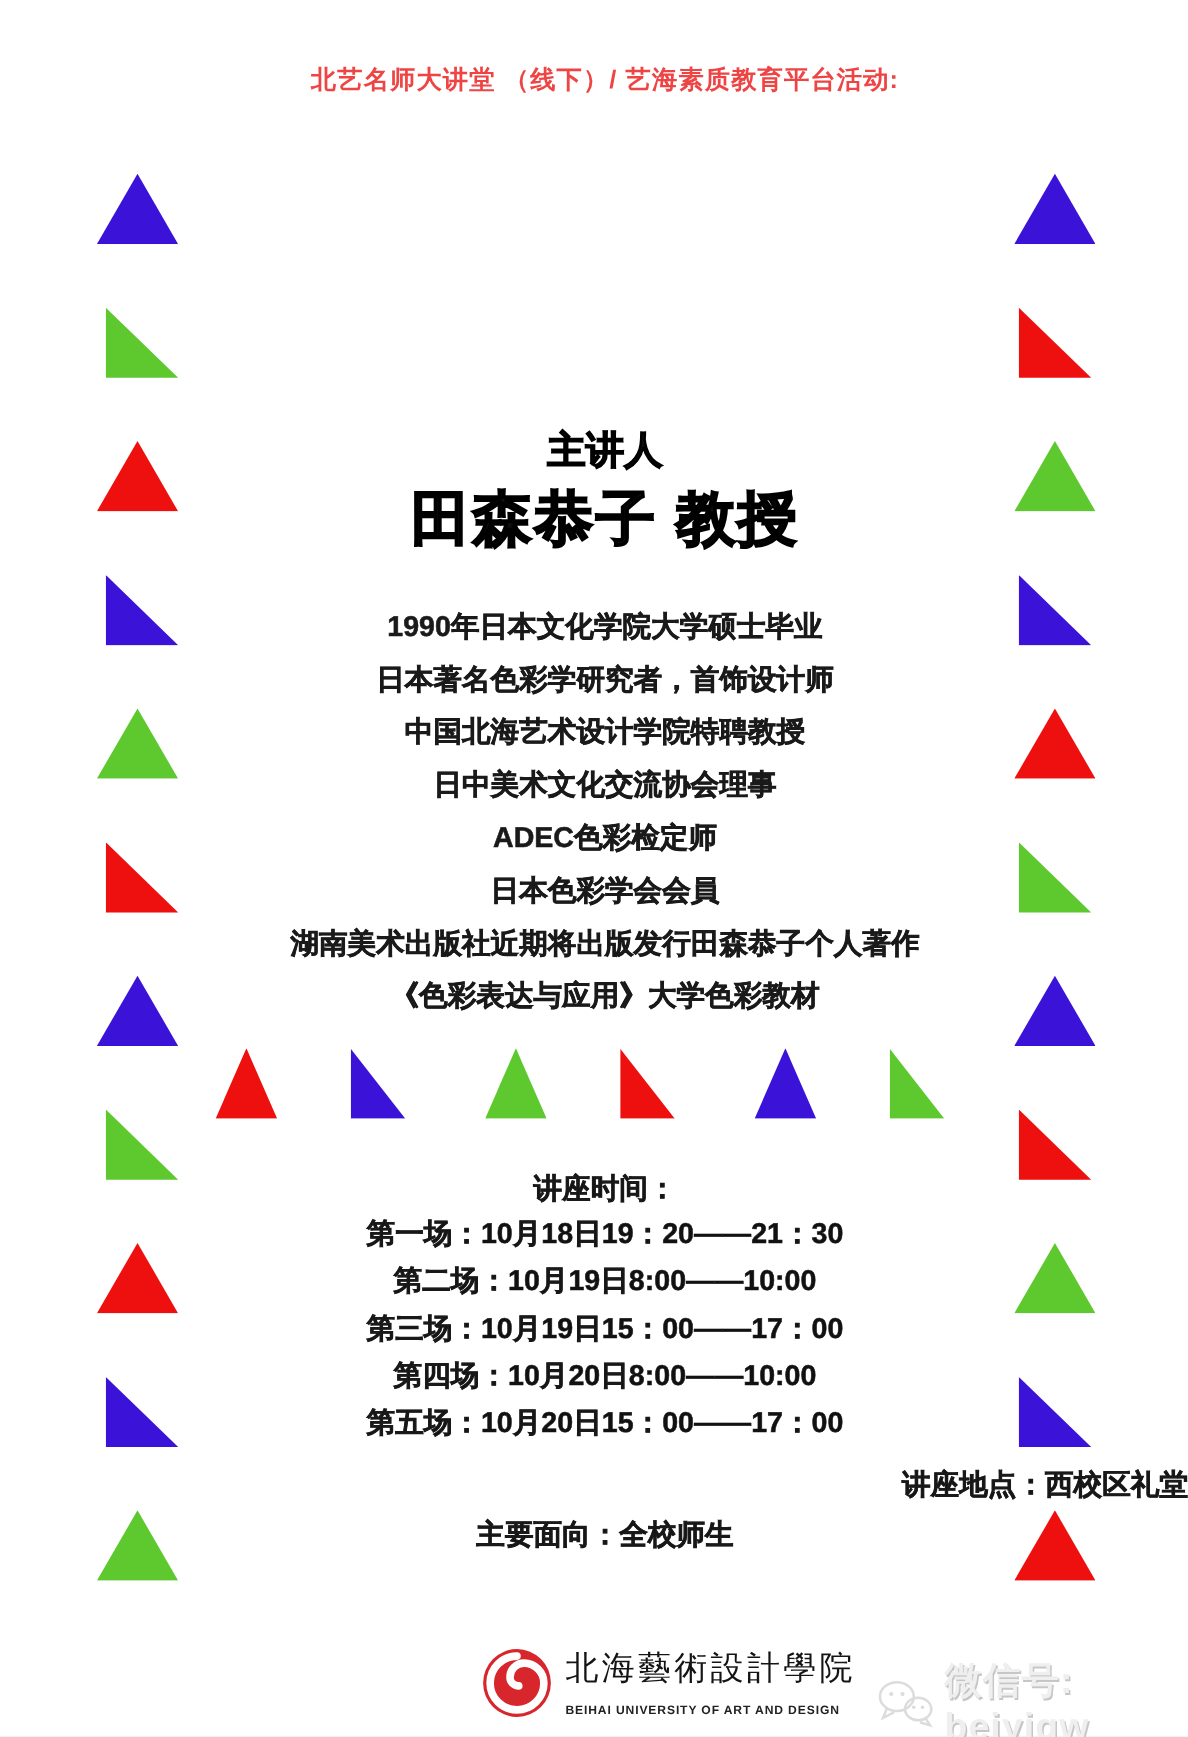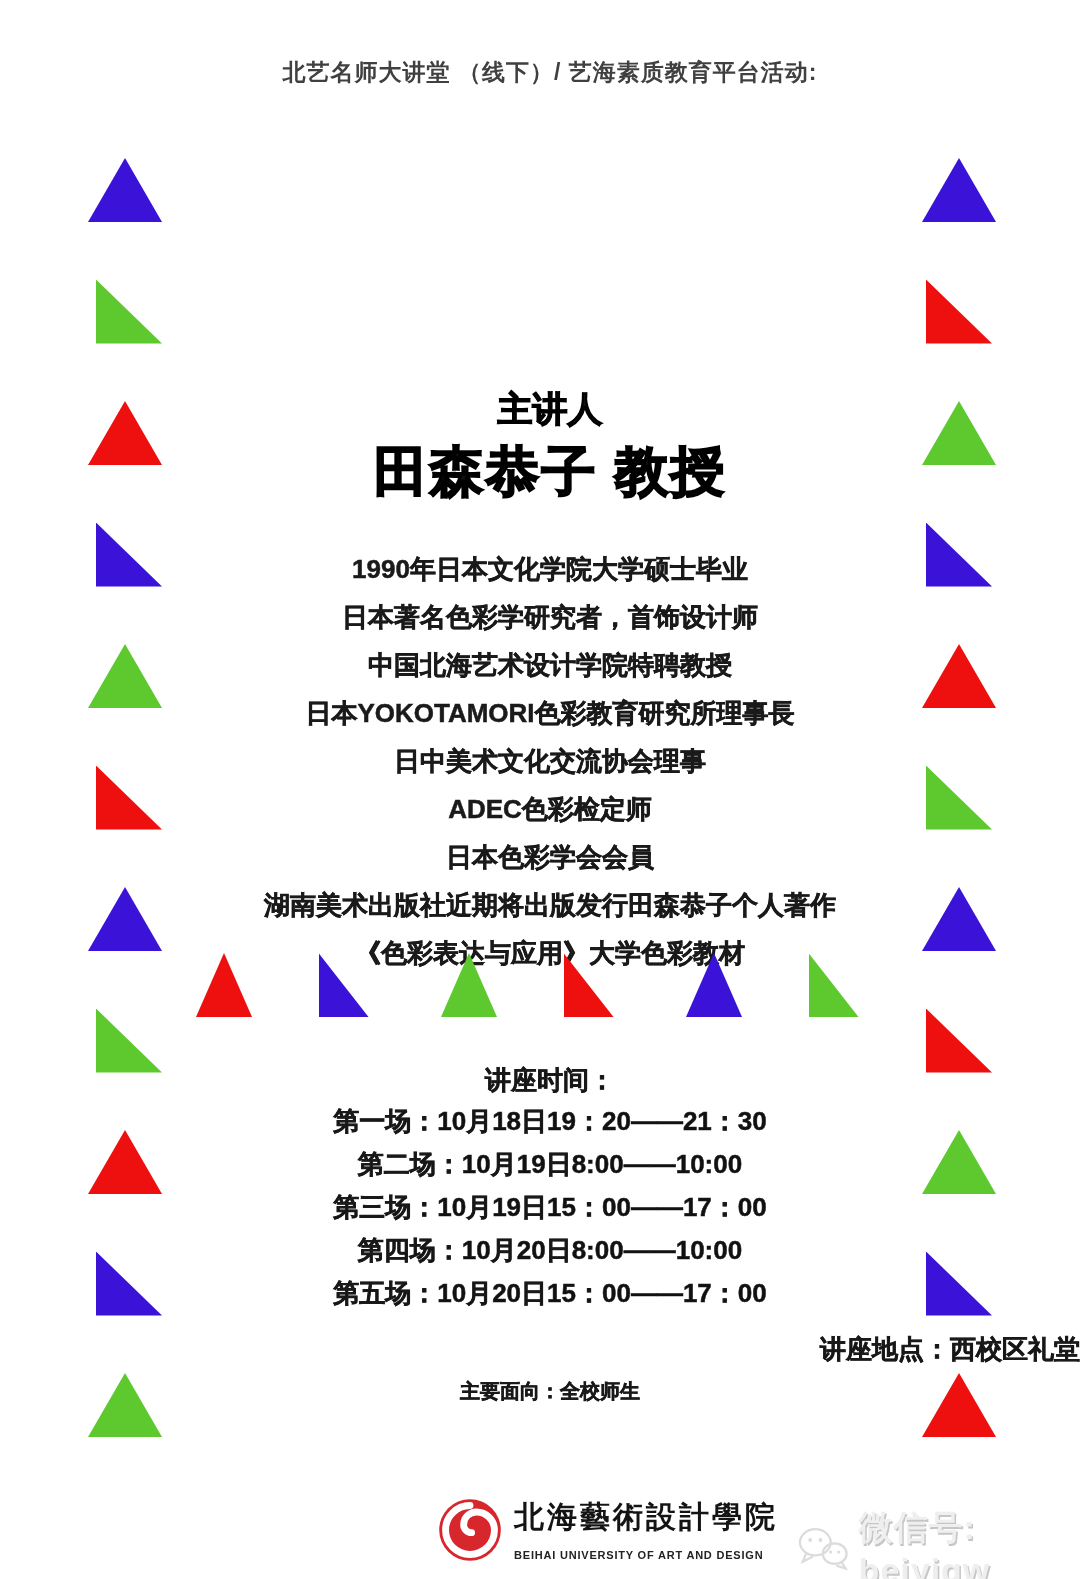--- a/index.html
+++ b/index.html
@@ -10,51 +10,51 @@
     overflow:hidden;
     font-family:"Liberation Sans", sans-serif;
     color:#111;
   }
   .centered{
     position:absolute;left:20px;right:0;
     text-align:center;
     font-weight:bold;
     white-space:nowrap;
   }
-  .tagline{top:57px;font-size:23px;letter-spacing:1px;color:#404040;}
+  .tagline{top:57px;font-size:23px;letter-spacing:1px;color:#ef4444;}
   .title{
     top:188px;font-size:124px;font-weight:900;
     letter-spacing:4px;color:#000;
     -webkit-text-stroke:4px #000;
   }
   .speaker-label{top:386px;font-size:35px;font-family:Liberation Serif, serif;-webkit-text-stroke:1.2px #000;}
   .speaker-name{top:436px;font-size:54px;-webkit-text-stroke:1.8px #000;letter-spacing:2px;}
   .bio{top:545px;font-size:26px;line-height:48px;color:#1a1a1a;}
   .bio div{-webkit-text-stroke:0.5px #1a1a1a;}
   .session-heading{top:1063px;font-size:26px;-webkit-text-stroke:0.5px #1a1a1a;}
   .sessions{top:1100px;font-size:26px;line-height:43px;}
   .sessions div{-webkit-text-stroke:0.5px #1a1a1a;}
   .location{top:1332px;font-size:26px;text-align:right;-webkit-text-stroke:0.5px #1a1a1a;}
-  .audience{top:1378px;font-size:20px;-webkit-text-stroke:0.5px #1a1a1a;}
+  .audience{top:1378px;font-size:26px;-webkit-text-stroke:0.5px #1a1a1a;}
 
   
   .tri{position:absolute;}
   .tri.up{clip-path:polygon(50% 0,0 100%,100% 100%);}
   .tri.rt{clip-path:polygon(0 0,0 100%,100% 100%);}
 
   
   .logo-group{
     position:absolute;left:436px;top:1496px;
     display:flex;align-items:center;
   }
   .logo-swirl{width:68px;height:68px;}
   .logo-text{margin-left:10px;}
   .logo-zh{
     font-family:"DejaVu Serif", serif;
-    font-size:30px;font-weight:bold;color:#141414;
+    font-size:30px;font-weight:normal;color:#141414;
     letter-spacing:3px;line-height:34px;
   }
   .logo-en{
     font-size:11px;font-weight:bold;color:#222;
     letter-spacing:0.8px;margin-top:15px;
   }
   .wechat-group{
     position:absolute;left:796px;top:1505px;
     display:flex;align-items:center;
     color:#e9e9e9;
@@ -75,21 +75,20 @@
 
 
   <div class="centered speaker-label">主讲人</div>
 
   <div class="centered speaker-name">田森恭子 教授</div>
 
   <div class="centered bio">
     <div>1990年日本文化学院大学硕士毕业</div>
     <div>日本著名色彩学研究者，首饰设计师</div>
     <div>中国北海艺术设计学院特聘教授</div>
-    <div>日本YOKOTAMORI色彩教育研究所理事長</div>
     <div>日中美术文化交流协会理事</div>
     <div>ADEC色彩检定师</div>
     <div>日本色彩学会会員</div>
     <div>湖南美术出版社近期将出版发行田森恭子个人著作</div>
     <div>《色彩表达与应用》大学色彩教材</div>
   </div>
 
   <div class="centered session-heading">讲座时间：</div>
 
   <div class="centered sessions">

